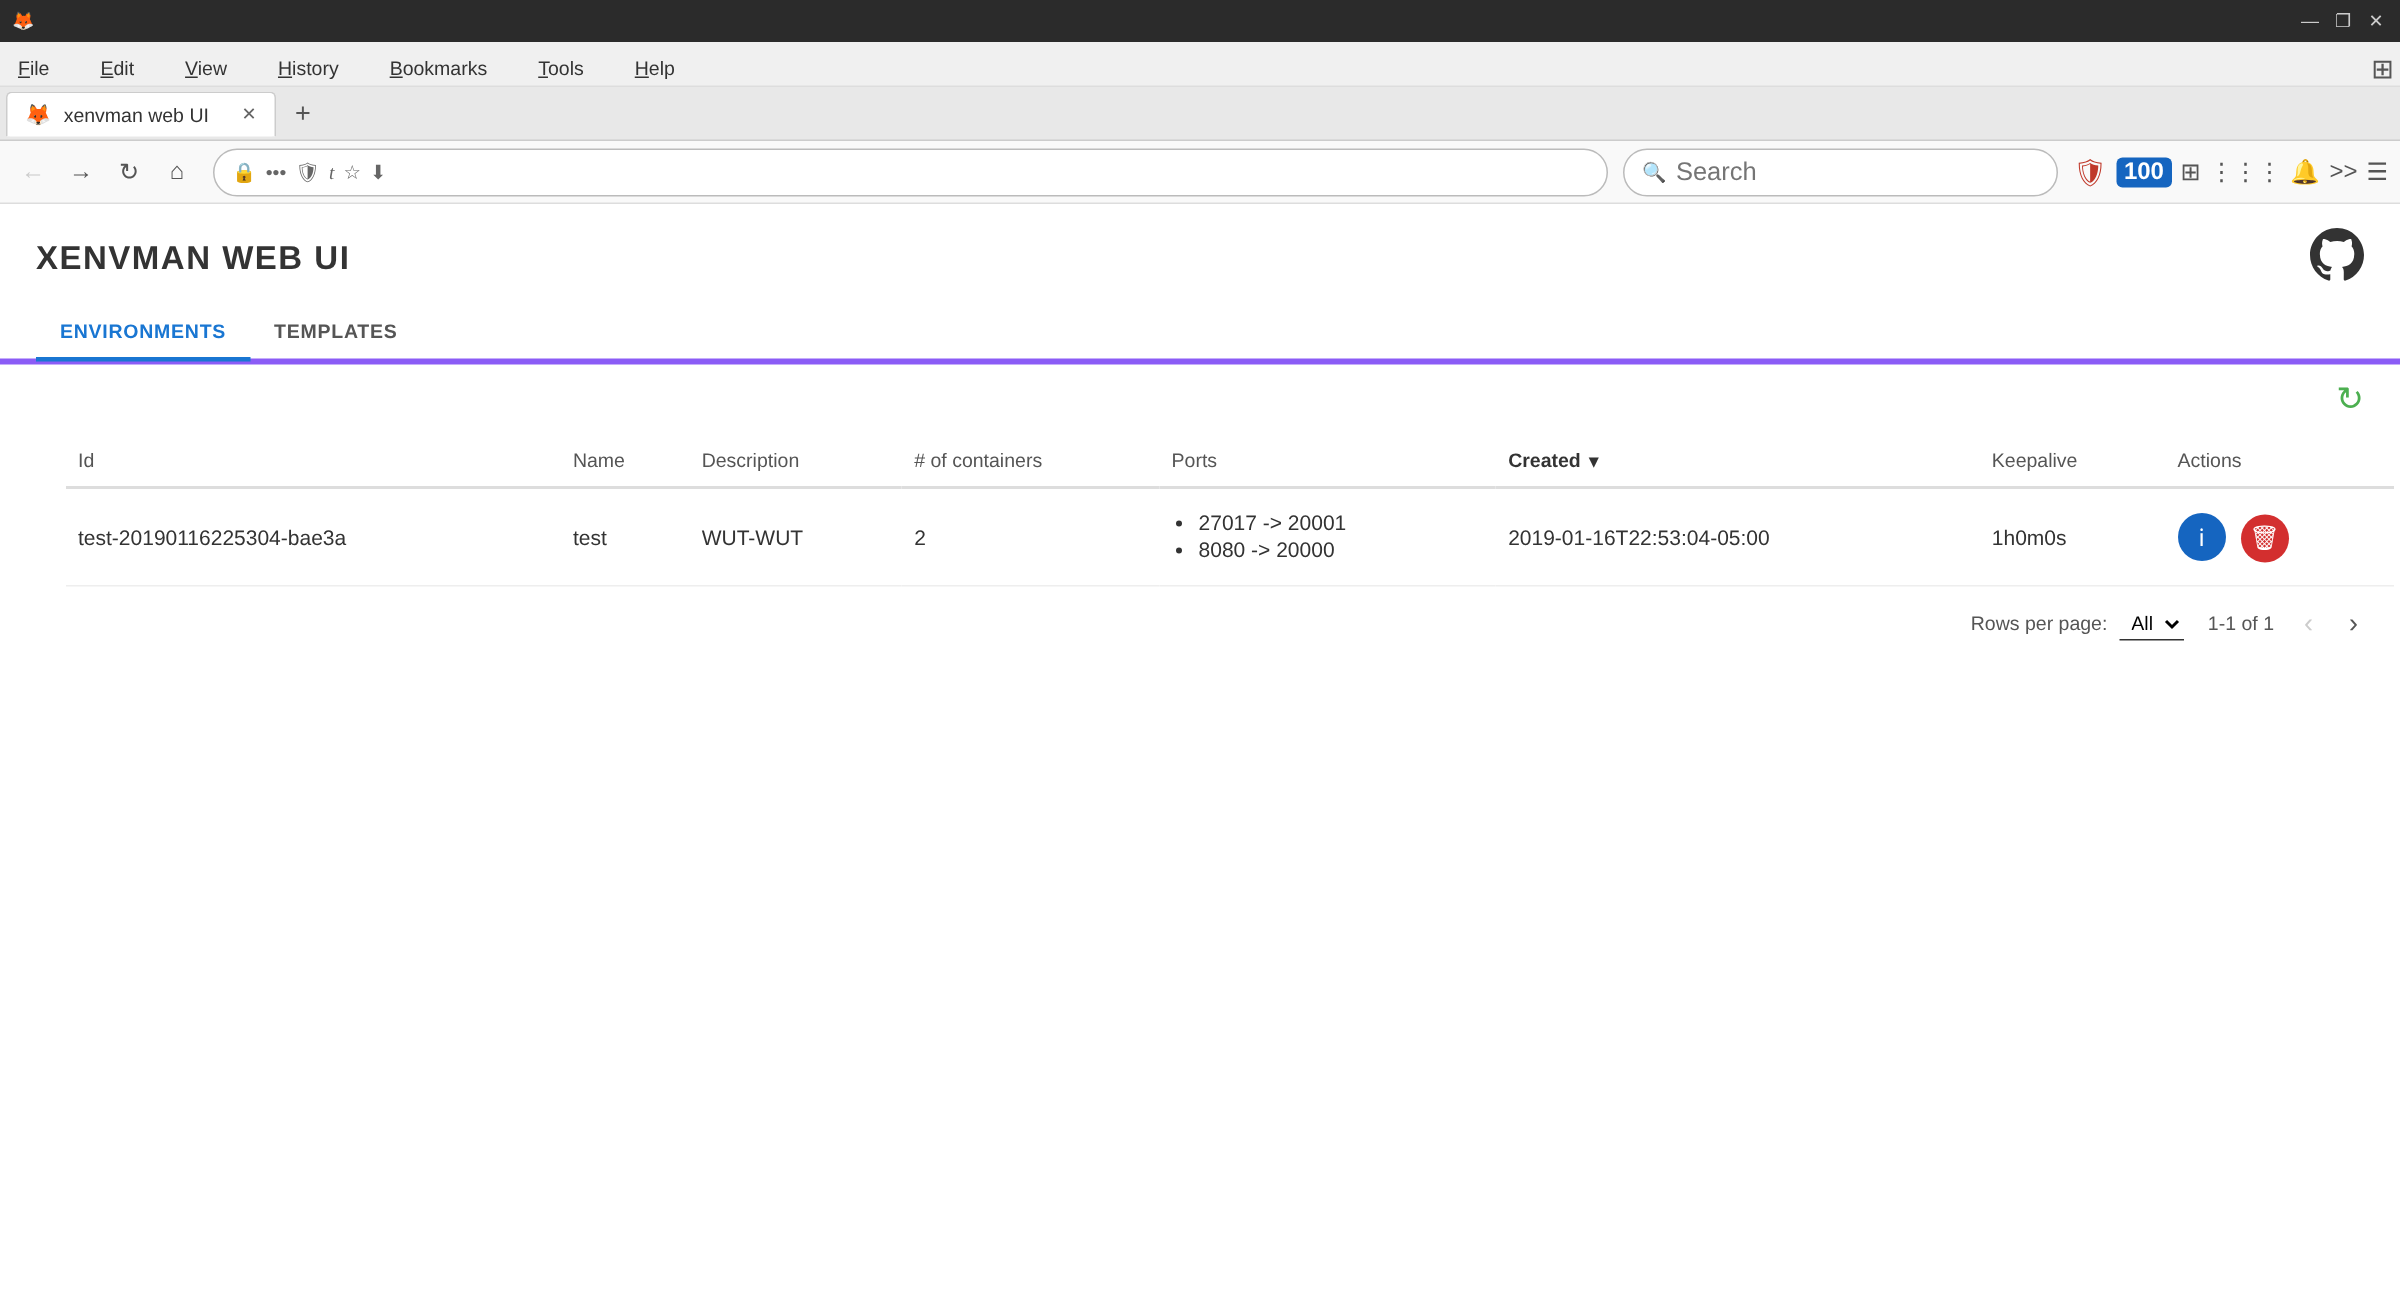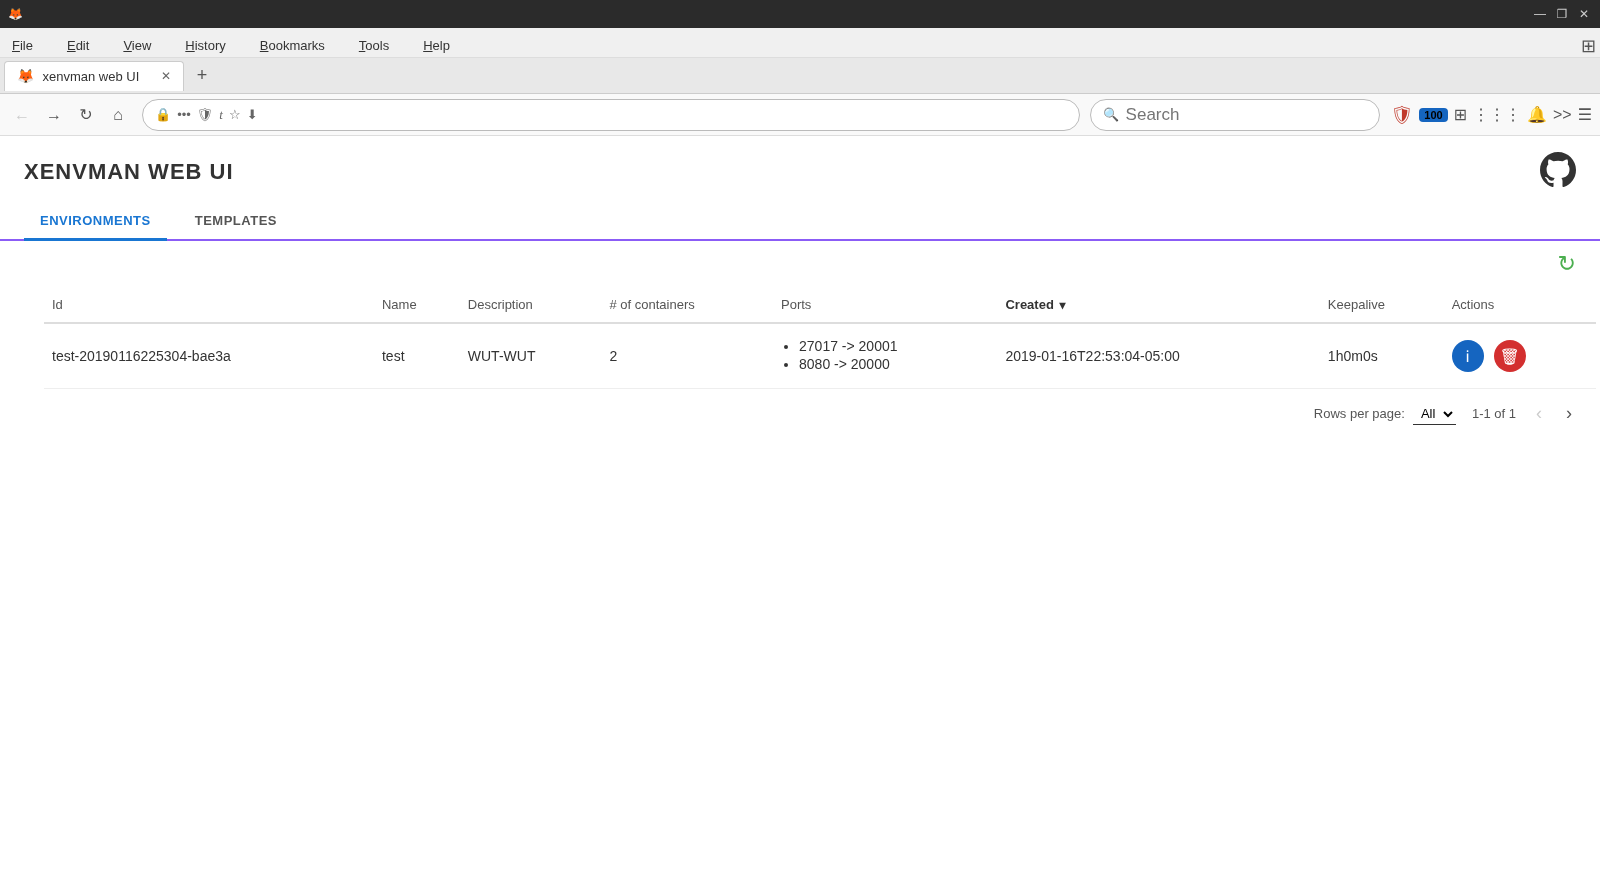--- a/index.html
+++ b/index.html
@@ -126,23 +126,23 @@
       display: flex;
       align-items: center;
       justify-content: space-between;
     }
     .app-title { font-size: 22px; font-weight: bold; letter-spacing: 1px; color: #333; }
 
     
     .app-tabs {
       padding: 0 24px;
       display: flex;
-      border-bottom: 2px solid #8b5cf6;
+      border-bottom: 4px solid #8b5cf6;
       margin-top: 12px;
-      gap: 12px;
+      gap: 0;
     }
     .app-tab {
       padding: 10px 16px;
       font-size: 13px;
       font-weight: bold;
       letter-spacing: 0.5px;
       cursor: pointer;
       color: #555;
       border-bottom: 3px solid transparent;
       margin-bottom: -2px;
@@ -294,21 +294,21 @@
     </div>
   </div>
 
   <div class="search-bar-wrap">
     <span class="search-icon-nav">🔍</span>
     <input class="search-input-nav" type="text" value="" placeholder="Search" style="">
   </div>
 
   <div class="nav-right-icons">
     <span style="color:#c0392b;font-size:18px;">🛡</span>
-    <span style="background:#1565c0;color:#000000;border-radius:4px;padding:1px 5px;font-size:11px;font-weight:bold;">100</span>
+    <span style="background:#1565c0;color:#ffffff;border-radius:4px;padding:1px 5px;font-size:16px;font-weight:bold;">100</span>
     <span>⊞</span>
     <span>⋮⋮⋮</span>
     <span style="color:#4caf50;">🔔</span>
     <span>&gt;&gt;</span>
     <span>☰</span>
   </div>
 </div>
 
 <div class="app-header">
   <h1 class="app-title">XENVMAN WEB UI</h1>

